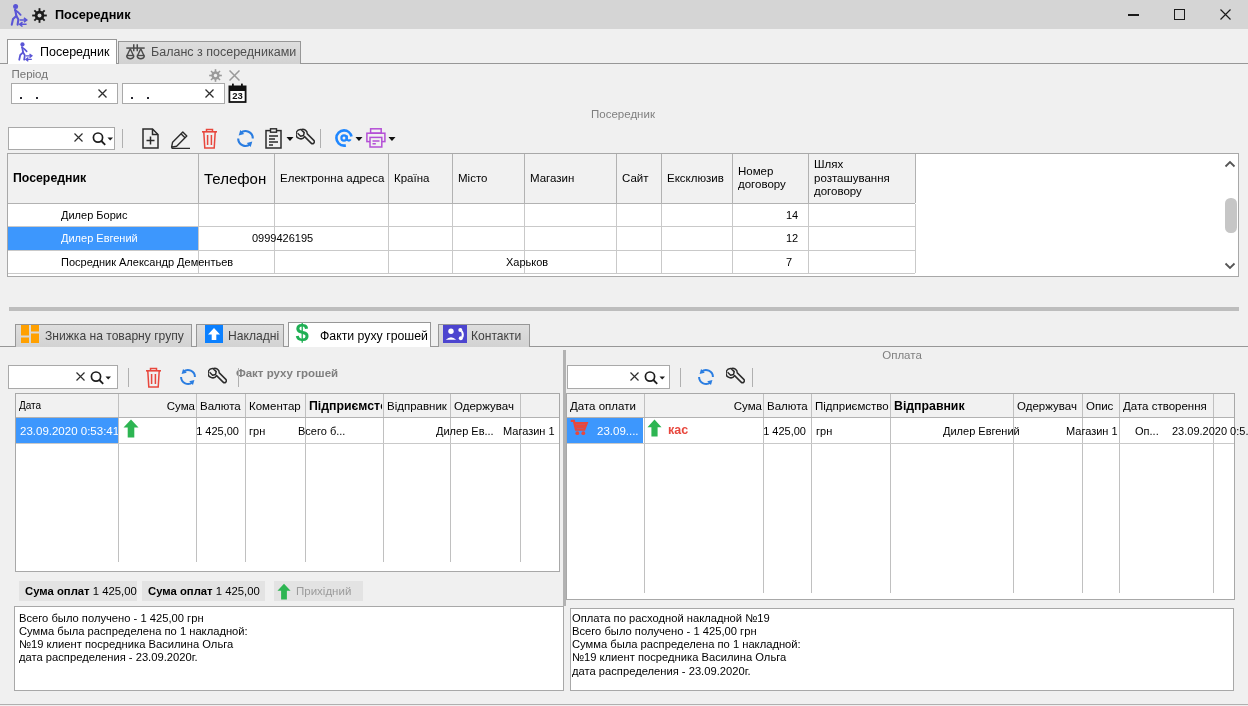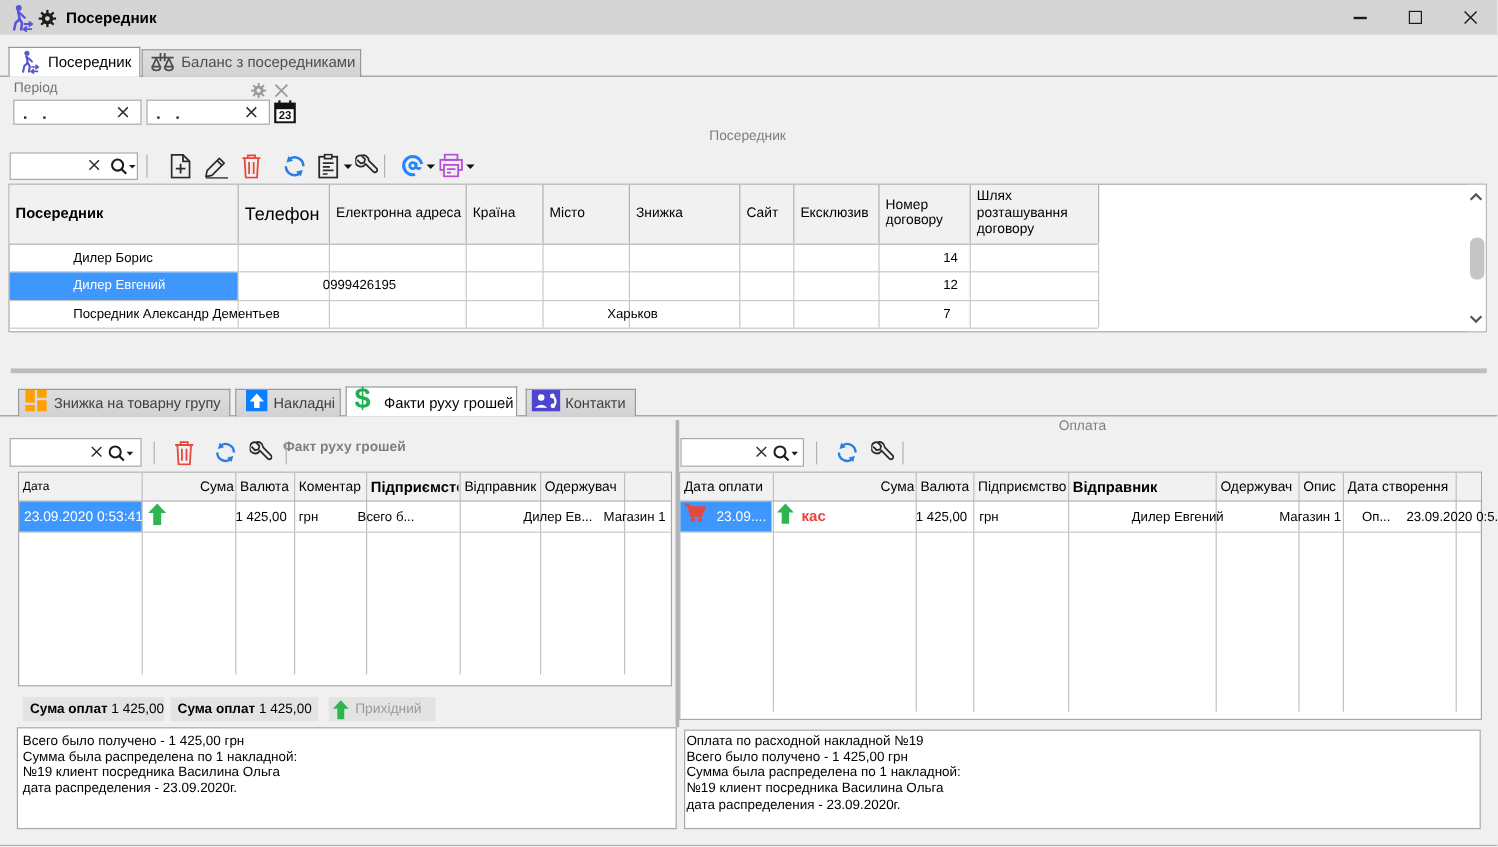--- a/index.html
+++ b/index.html
@@ -185,21 +185,21 @@
 <div class="a hdr" style="left:280px;top:153.5px;width:106px;height:49.5px;font-weight:normal;line-height:13.5px;font-size:11.5px;">
     <div>Електронна адреса</div>
   </div>
 <div class="a hdr" style="left:394px;top:153.5px;width:56px;height:49.5px;font-weight:normal;line-height:13.5px;font-size:11.5px;">
     <div>Країна</div>
   </div>
 <div class="a hdr" style="left:458px;top:153.5px;width:64px;height:49.5px;font-weight:normal;line-height:13.5px;font-size:11.5px;">
     <div>Місто</div>
   </div>
 <div class="a hdr" style="left:530px;top:153.5px;width:84px;height:49.5px;font-weight:normal;line-height:13.5px;font-size:11.5px;">
-    <div>Знижка</div>
+    <div>Магазин</div>
   </div>
 <div class="a hdr" style="left:622px;top:153.5px;width:37px;height:49.5px;font-weight:normal;line-height:13.5px;font-size:11.5px;">
     <div>Сайт</div>
   </div>
 <div class="a hdr" style="left:667px;top:153.5px;width:63px;height:49.5px;font-weight:normal;line-height:13.5px;font-size:11.5px;">
     <div>Ексклюзив</div>
   </div>
 <div class="a hdr" style="left:738px;top:153.5px;width:68px;height:49.5px;font-weight:normal;line-height:13.5px;font-size:11.5px;">
     <div>Номер<br>договору</div>
   </div>
@@ -216,21 +216,21 @@
 <div class="a" style="left:524px;top:204px;width:1px;height:69px;background:#c9c9c9;"></div>
 <div class="a" style="left:616px;top:204px;width:1px;height:69px;background:#c9c9c9;"></div>
 <div class="a" style="left:661px;top:204px;width:1px;height:69px;background:#c9c9c9;"></div>
 <div class="a" style="left:732px;top:204px;width:1px;height:69px;background:#c9c9c9;"></div>
 <div class="a" style="left:808px;top:204px;width:1px;height:69px;background:#c9c9c9;"></div>
 <div class="a" style="left:915px;top:204px;width:1px;height:69px;background:#c9c9c9;"></div>
 <div class="a " style="left:8px;top:227px;width:190px;height:23px;background:#3d97fd;"></div>
 <div class="a gridcell" style="left:13px;top:204px;width:183px;height:21px;display:flex;align-items:center;color:#000;">Дилер Борис</div>
 <div class="a gridcell" style="left:738px;top:204px;width:68px;height:21px;display:flex;align-items:center;color:#000;">14</div>
 <div class="a gridcell" style="left:13px;top:227px;width:183px;height:22px;display:flex;align-items:center;color:#fff;">Дилер Евгений</div>
-<div class="a gridcell" style="left:221px;top:227px;width:68px;height:22px;display:flex;align-items:center;color:#000;">0999426195</div>
+<div class="a gridcell" style="left:204px;top:227px;width:68px;height:22px;display:flex;align-items:center;color:#000;">0999426195</div>
 <div class="a gridcell" style="left:738px;top:227px;width:68px;height:22px;display:flex;align-items:center;color:#000;">12</div>
 <div class="a gridcell" style="left:13px;top:251px;width:183px;height:21px;display:flex;align-items:center;color:#000;">Посредник Александр Дементьев</div>
 <div class="a gridcell" style="left:458px;top:251px;width:64px;height:21px;display:flex;align-items:center;color:#000;">Харьков</div>
 <div class="a gridcell" style="left:738px;top:251px;width:68px;height:21px;display:flex;align-items:center;color:#000;">7</div>
 <div class="a" style="left:1222px;top:154px;width:16px;height:122px;background:#fff;"></div>
 <svg class="a" style="left:1224px;top:160px;" width="12" height="8" viewBox="0 0 12 8">
     <path d="M1.5 6.5 L6 2 L10.5 6.5" stroke="#555" stroke-width="1.8" fill="none"></path>
   </svg>
 <div class="a" style="left:1225px;top:197.5px;width:12px;height:35px;background:#c6c6c6;border-radius:5.5px;"></div>
 <svg class="a" style="left:1224px;top:262px;" width="12" height="8" viewBox="0 0 12 8">

